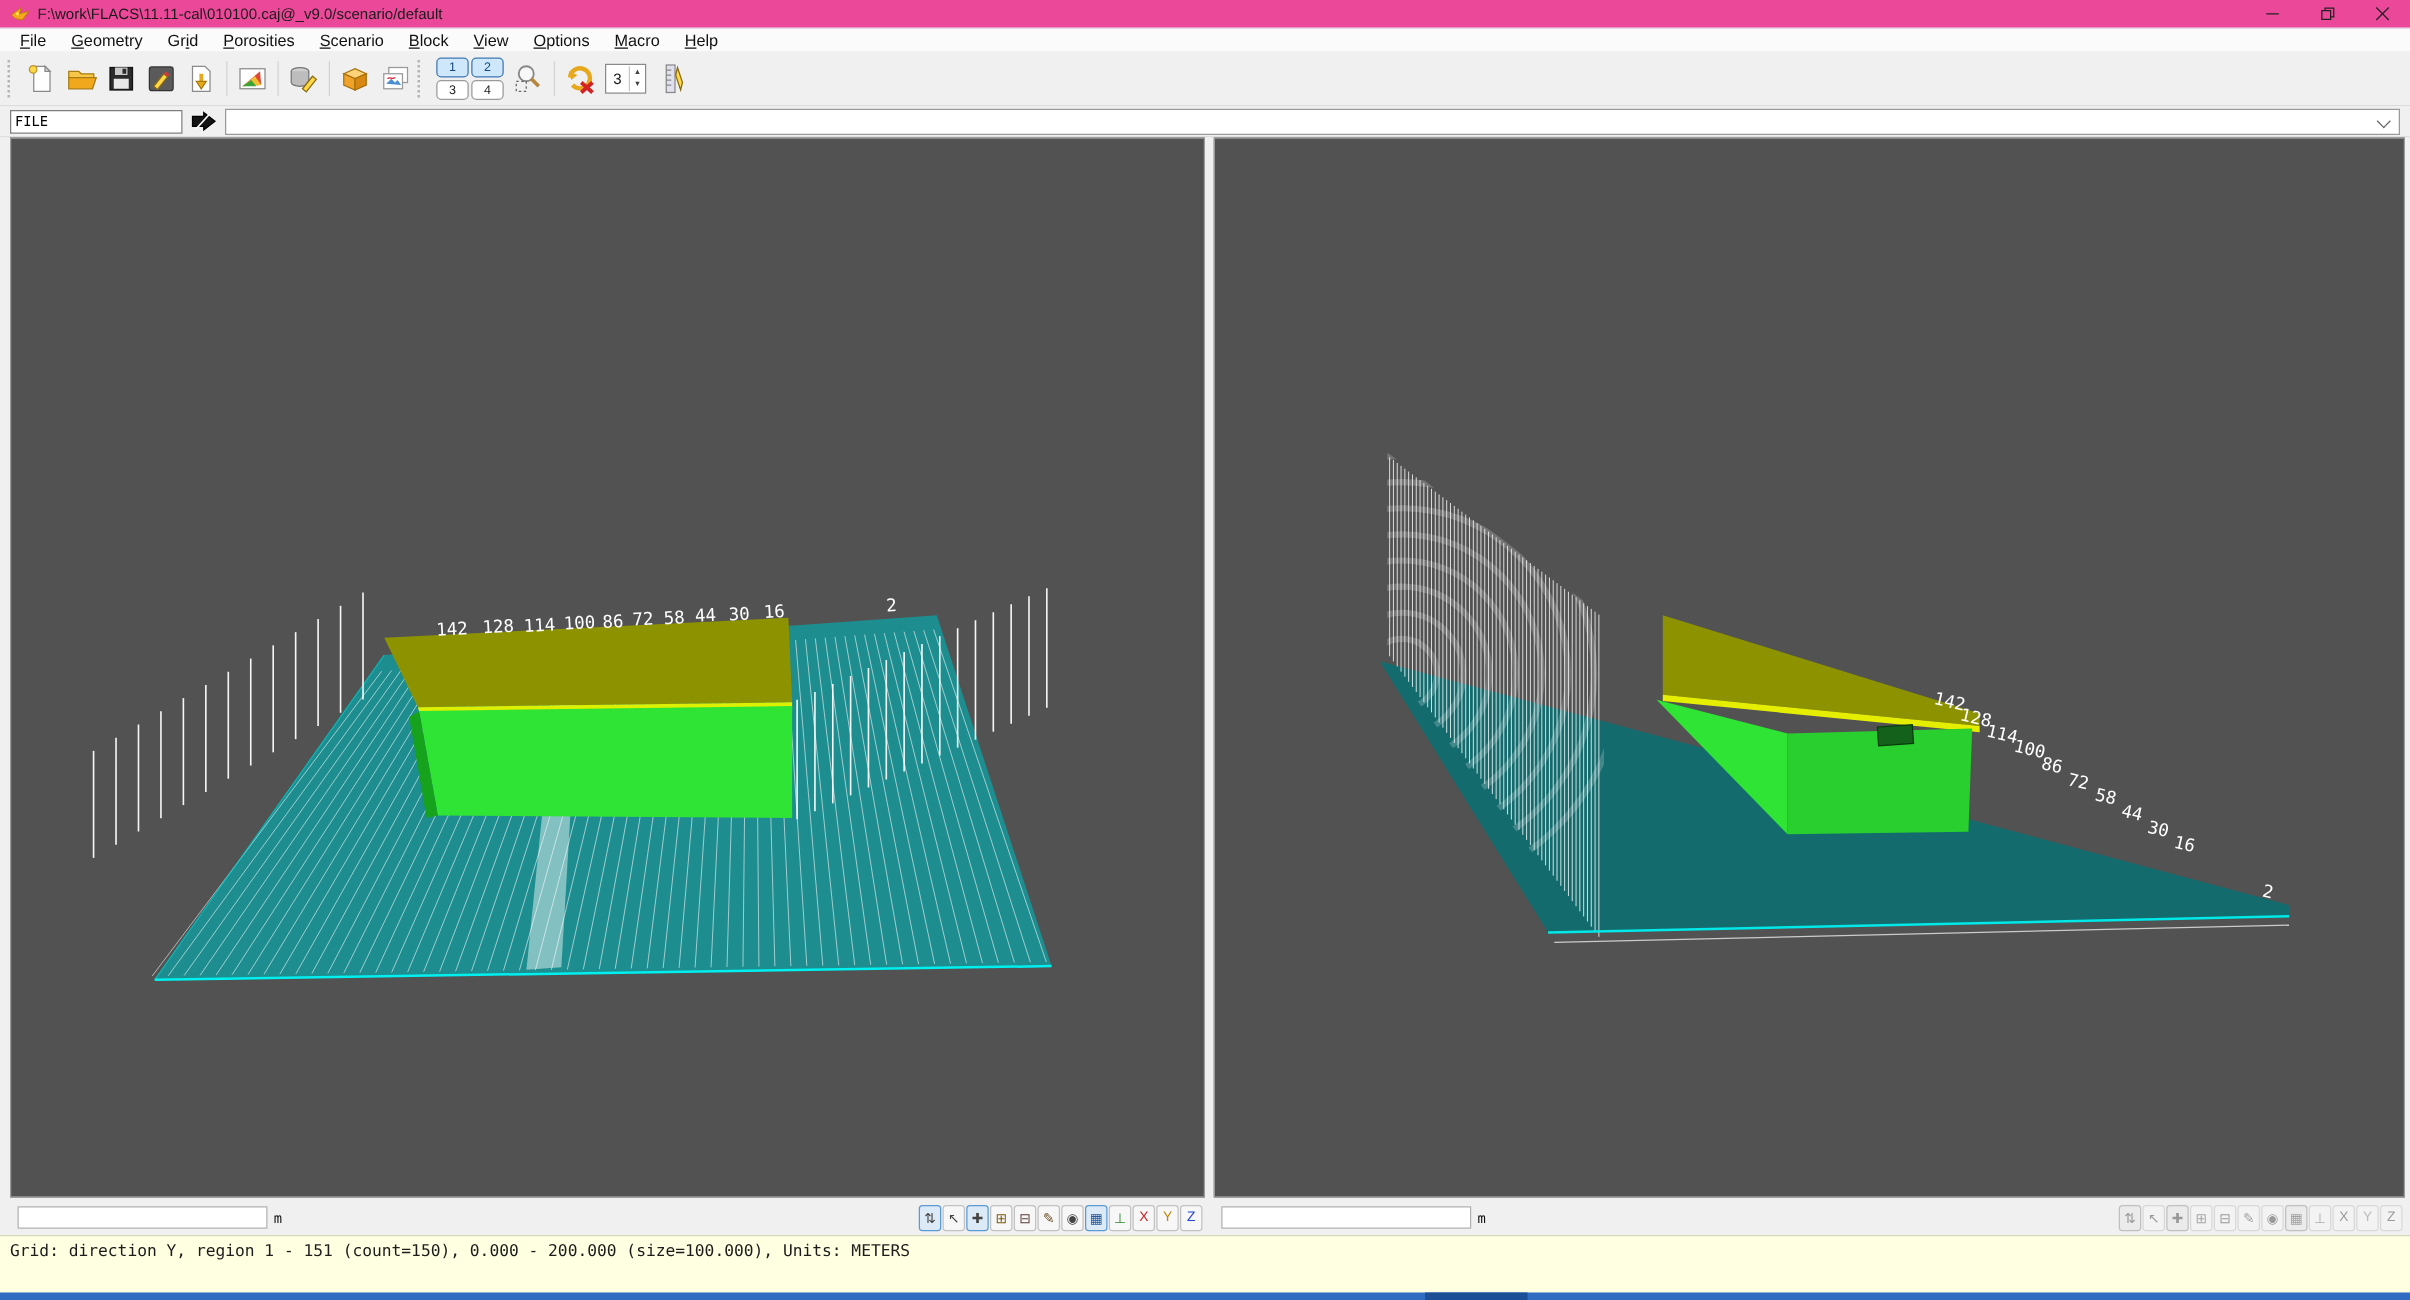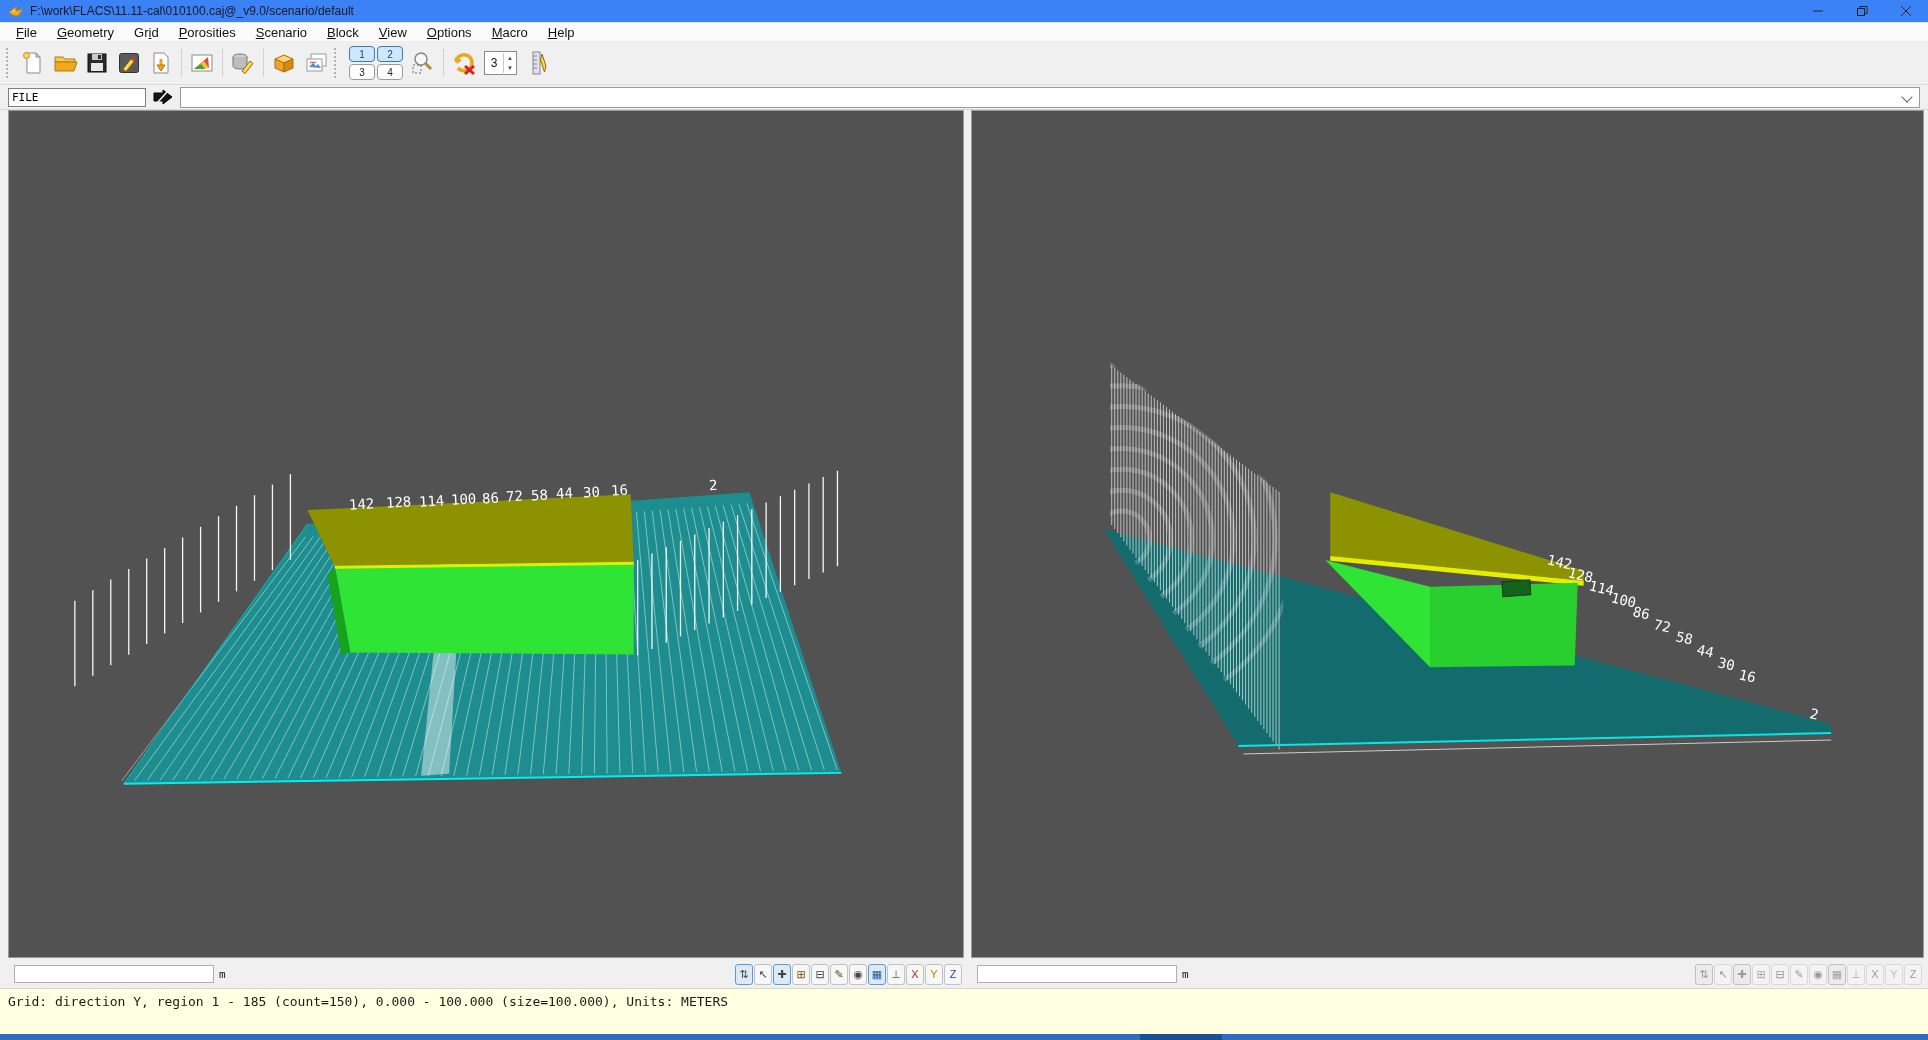--- a/index.html
+++ b/index.html
@@ -1,19 +1,19 @@
 <!DOCTYPE html>
 <html><head>
 <meta charset="utf-8">
 <style>
   html,body{margin:0;padding:0;background:#333;}
   .app{width:1928px;height:1040px;position:relative;background:#f0f0f0;overflow:hidden;
        font-family:"Liberation Sans",sans-serif;color:#111;}
   
-  .titlebar{height:22px;background:#3b82f6;display:flex;align-items:center;border-bottom:1px solid #e2e8f0;}
+  .titlebar{height:22px;background:#ec4899;display:flex;align-items:center;border-bottom:1px solid #e2e8f0;}
   .appicon{width:16px;height:16px;margin:0 6px 0 8px;flex:none;}
   .title{font-size:12px;color:#1a1a1a;white-space:nowrap;}
   .wctrls{margin-left:auto;display:flex;height:22px;}
   .wbtn{width:44px;height:22px;display:flex;align-items:center;justify-content:center;}
   
   .menubar{height:18px;background:#fbfbfb;display:flex;align-items:center;padding-left:6px;border-bottom:1px solid #eee;}
   .mi{font-size:13px;padding:0 10px;color:#111;}
   
   .toolbar{height:42px;background:#f0f0f0;display:flex;align-items:center;padding-left:4px;border-bottom:1px solid #dcdcdc;}
   .tgrip{width:5px;height:30px;border-left:2px dotted #b4b4b4;margin:0 4px 0 2px;}
@@ -495,20 +495,20 @@
           <span class="vbtn act" style="color: rgb(42, 90, 154);">▦</span>
           <span class="vbtn" style="color: rgb(42, 138, 42);">⊥</span>
           <span class="vbtn" style="color: rgb(194, 34, 34);">X</span>
           <span class="vbtn" style="color: rgb(184, 134, 11);">Y</span>
           <span class="vbtn" style="color: rgb(34, 68, 204);">Z</span>
         </div>
     </div>
   </div>
 
   <div class="status">
-    <div>Grid: direction Y, region 1 - 185 (count=150), 0.000 - 100.000 (size=100.000), Units: METERS</div>
+    <div>Grid: direction Y, region 1 - 151 (count=150), 0.000 - 200.000 (size=100.000), Units: METERS</div>
   </div>
 
   <div class="bluestrip">
     <div class="seg"></div>
   </div>
 
 </div>
 
 </body></html>

